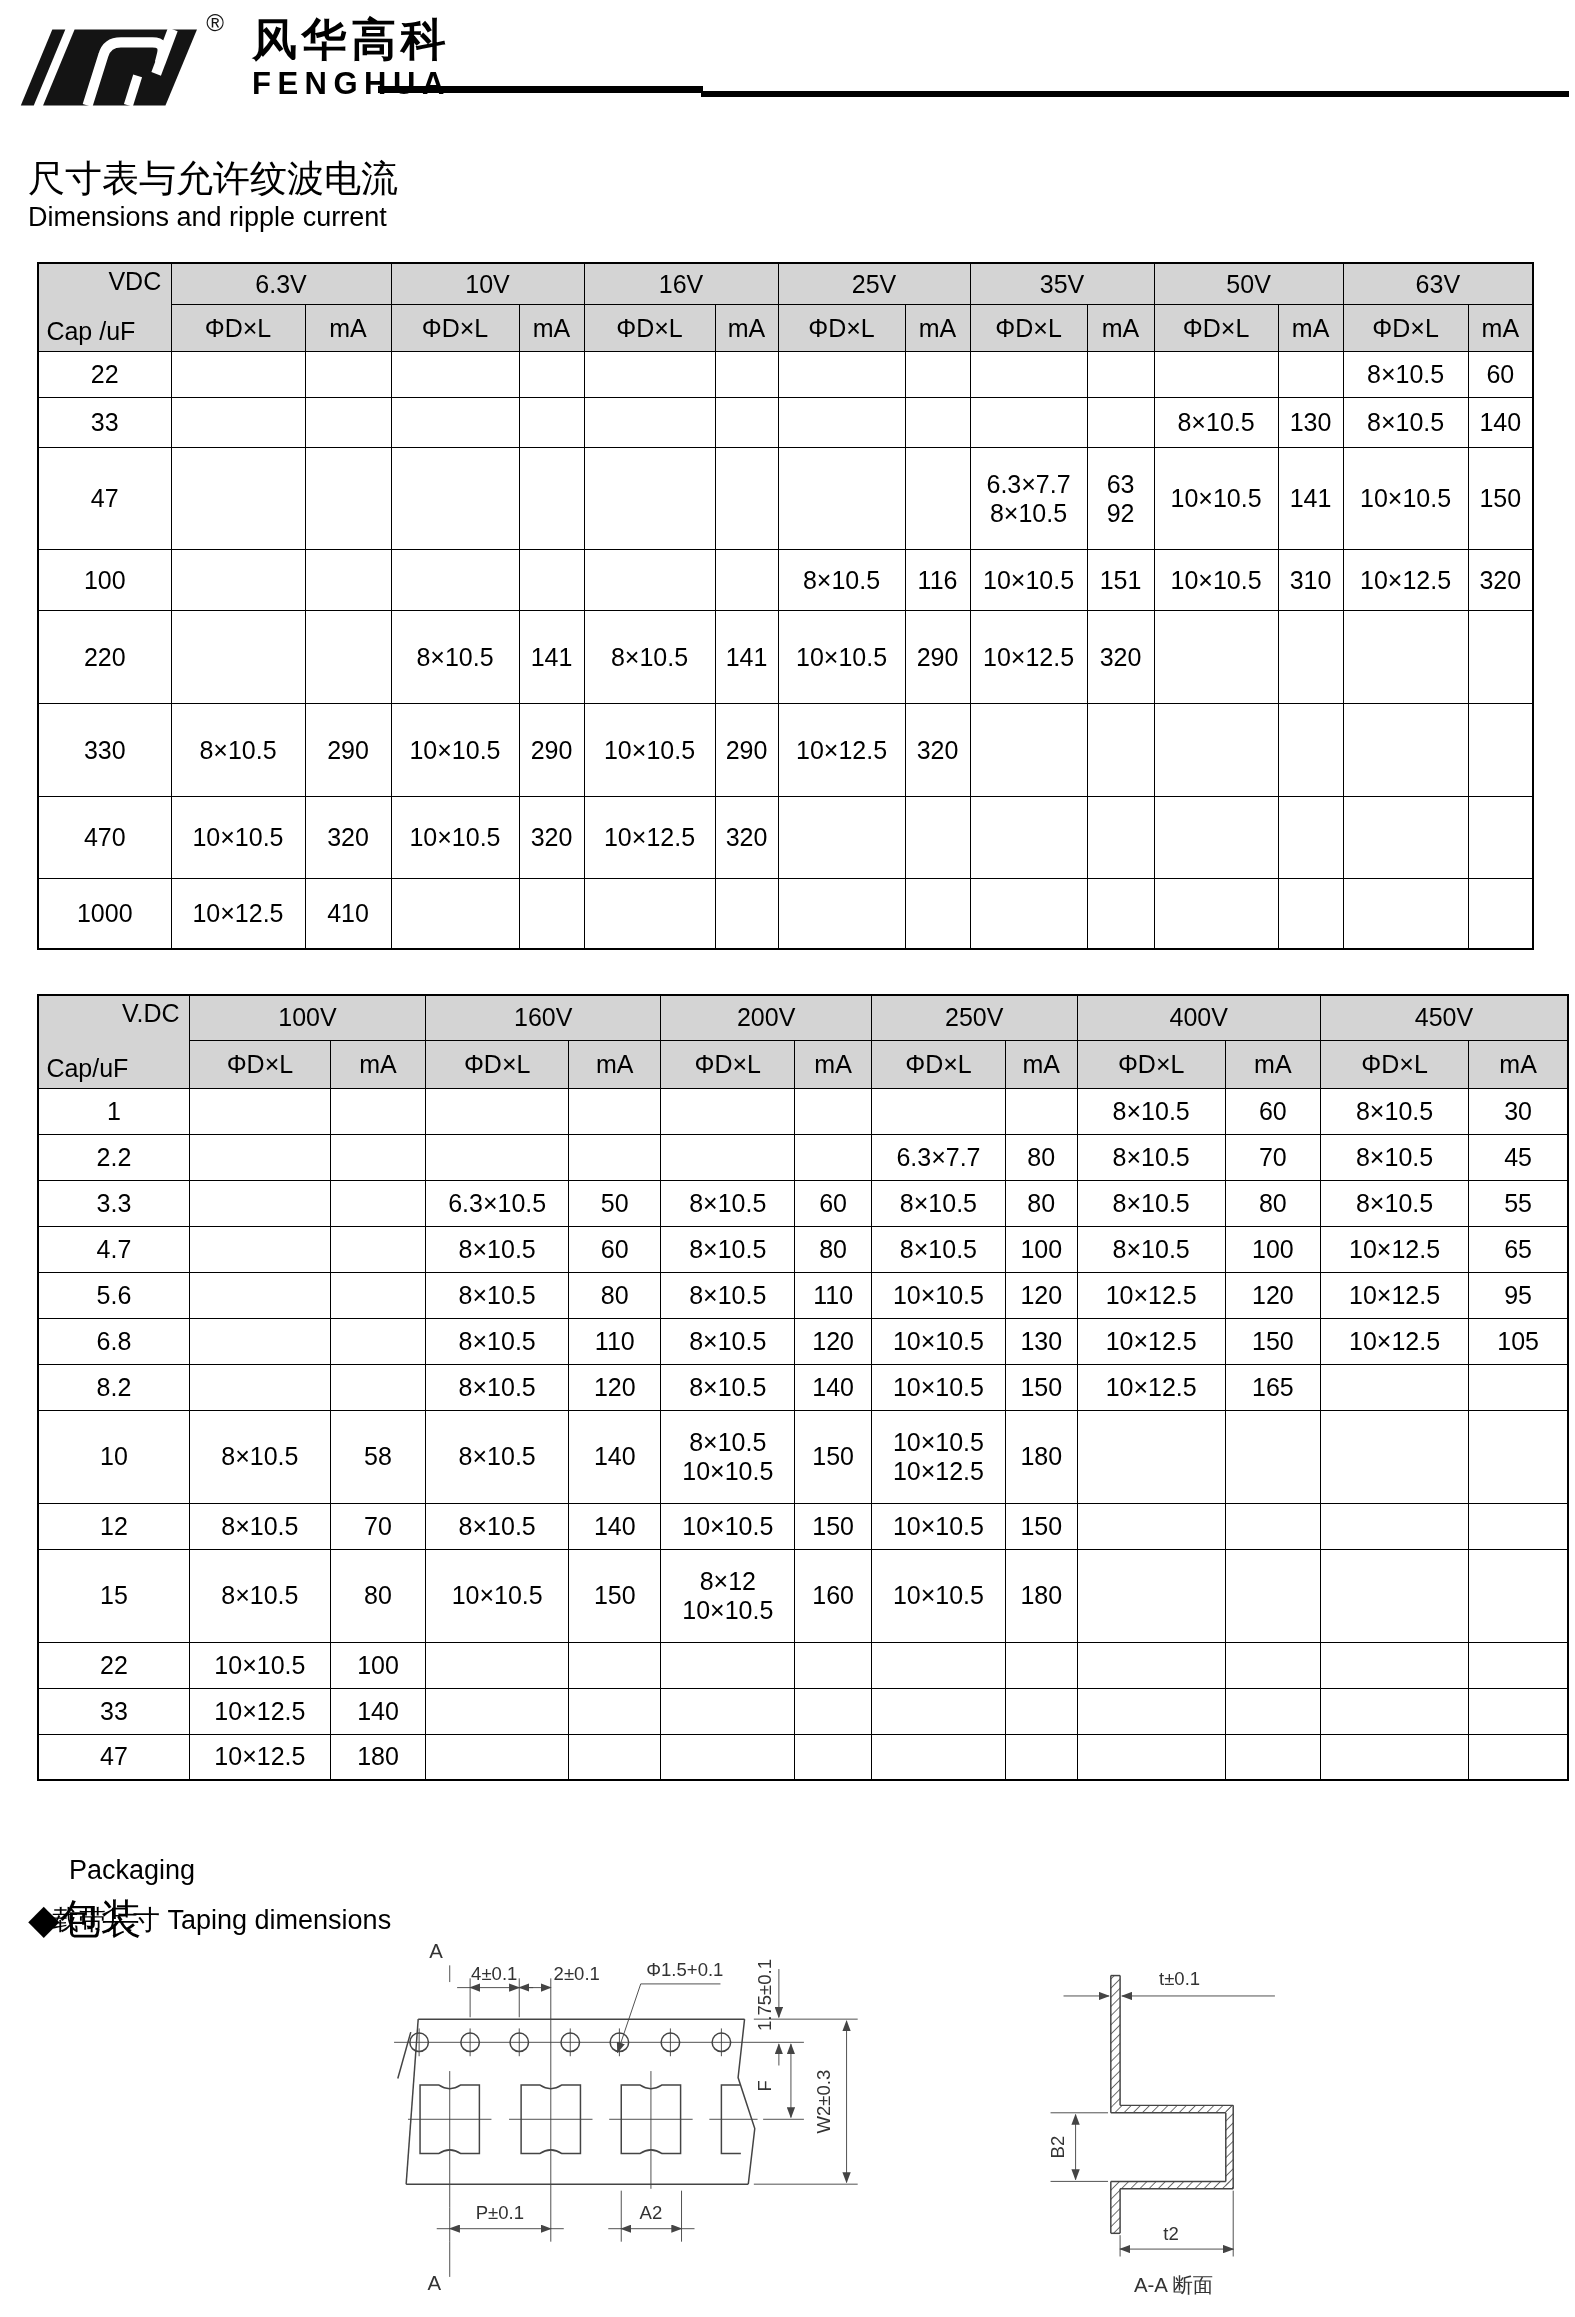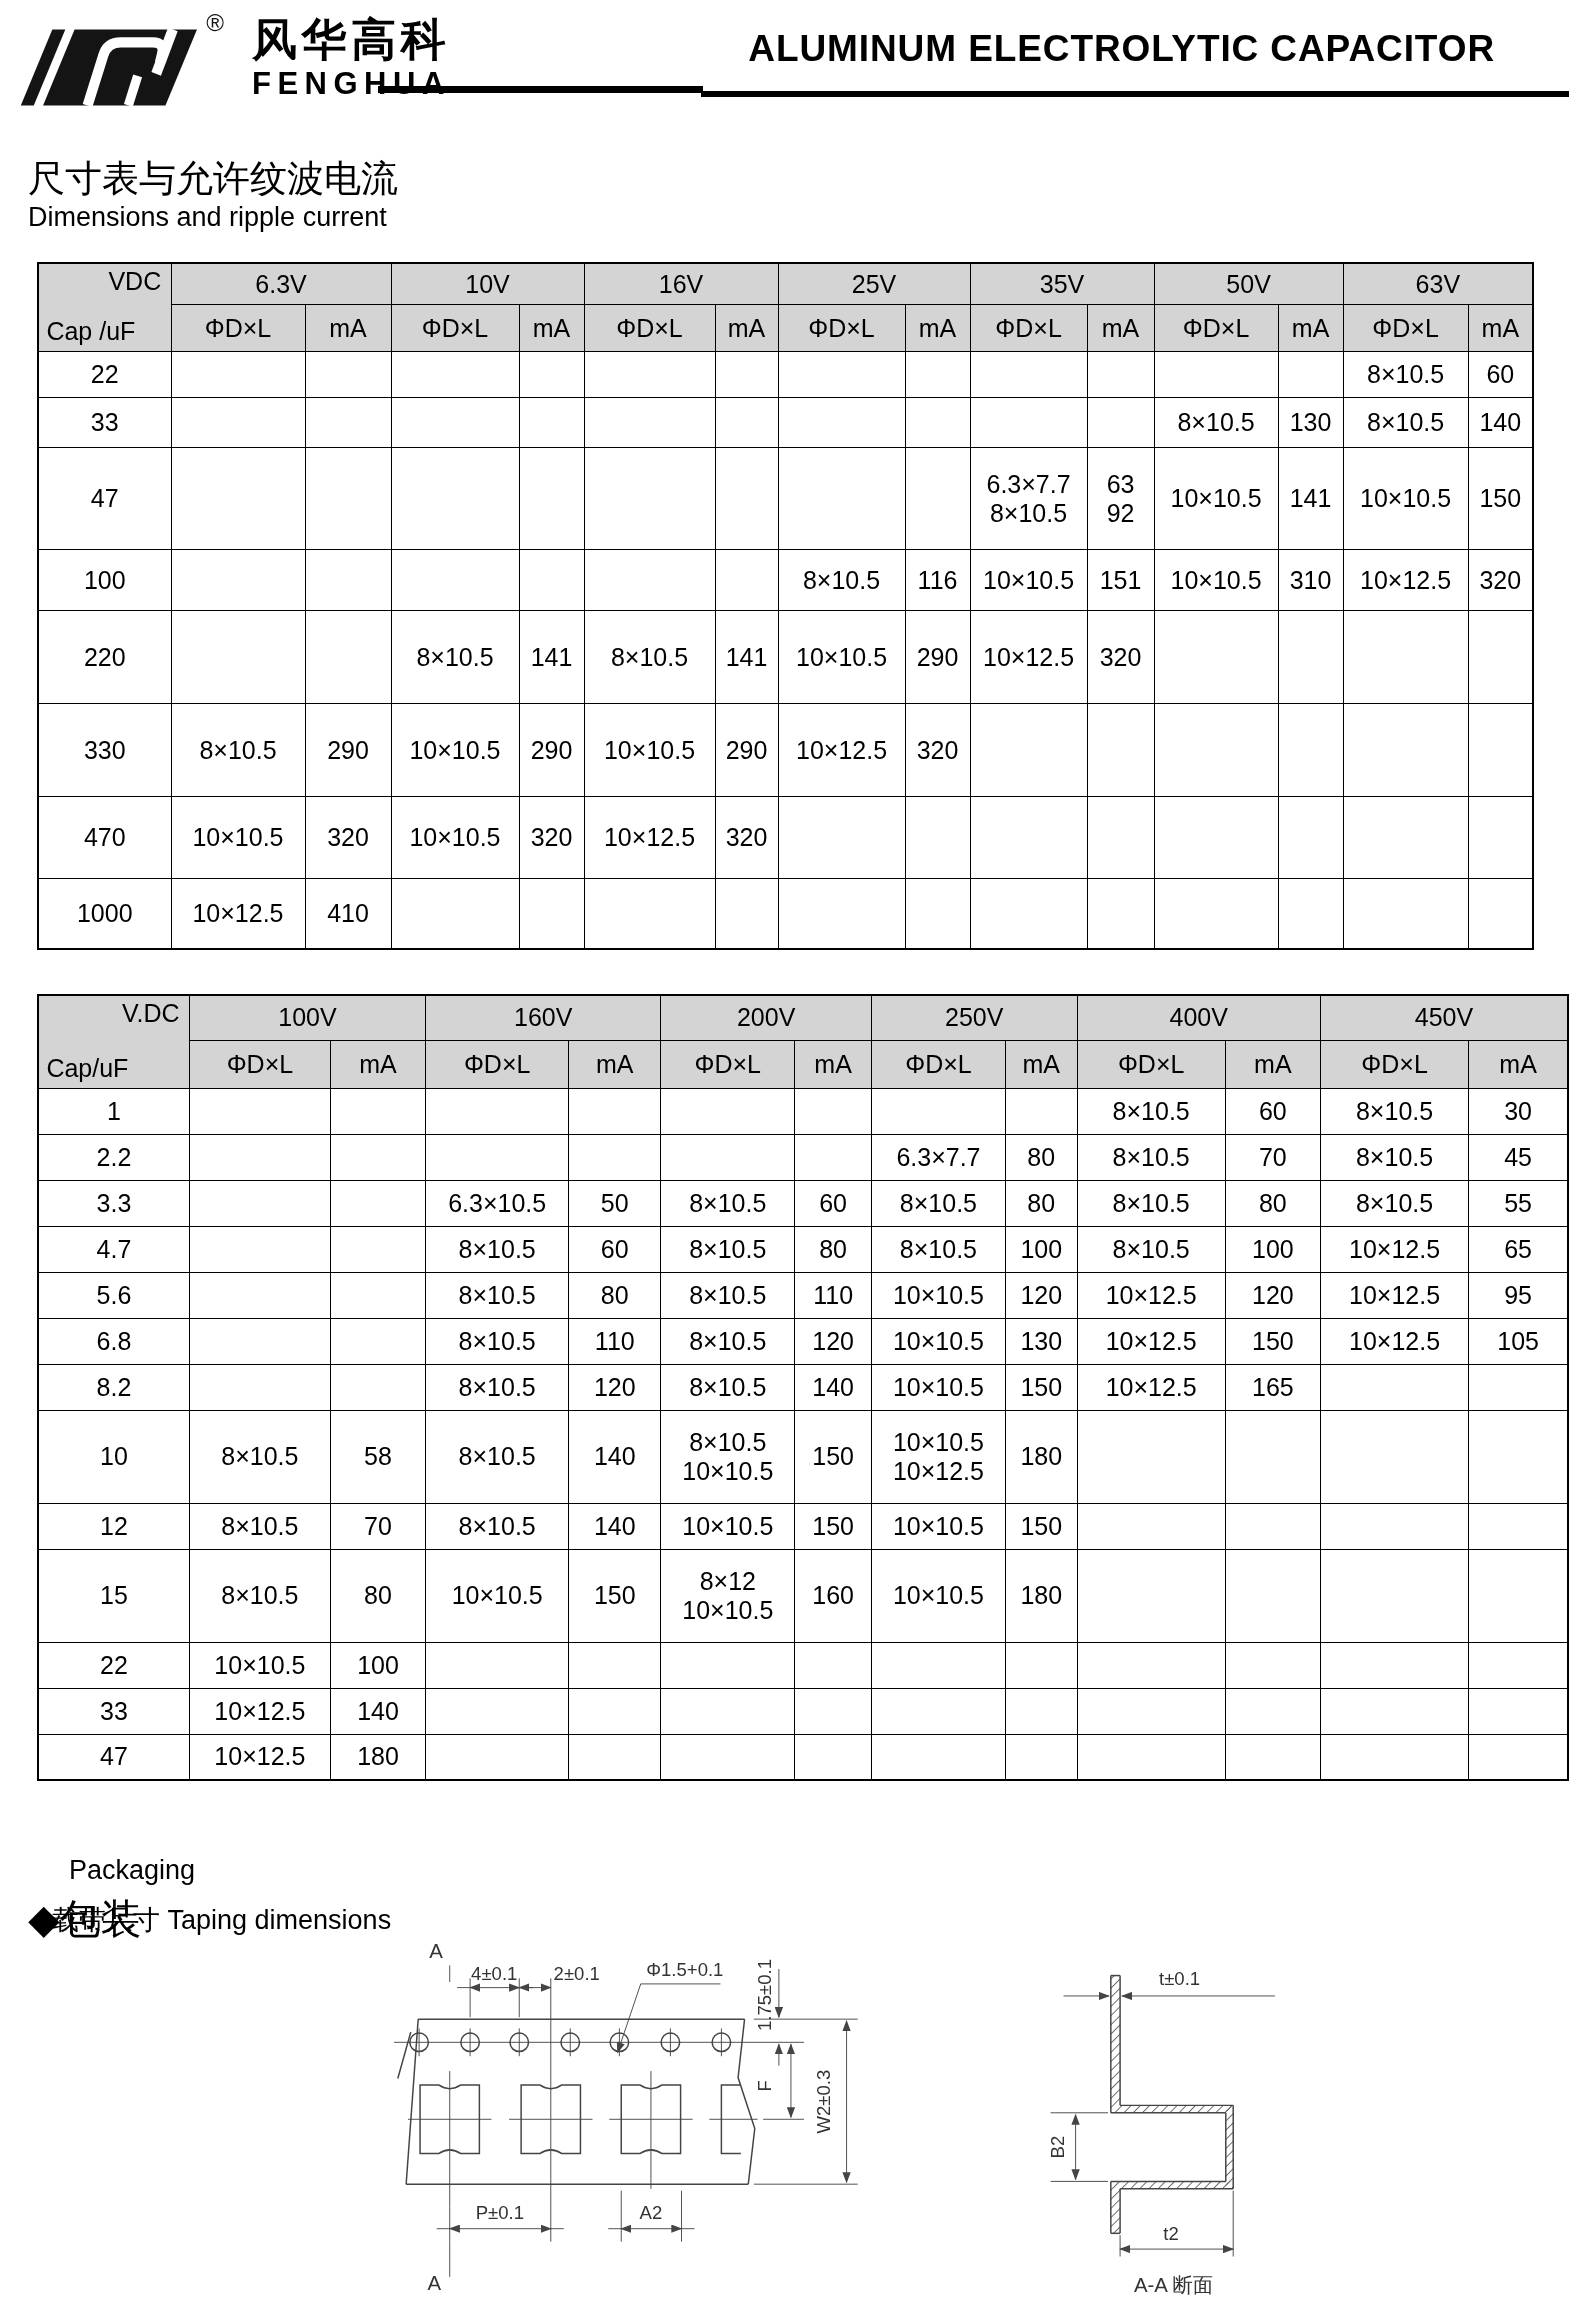--- a/index.html
+++ b/index.html
@@ -65,21 +65,20 @@
     <polygon points="64,22 196,22 162,104 30,104" fill="#141414"></polygon>
     <path d="M78,104 L95,50 Q99,36 114,36 L148,36 Q162,36 158,50 L156,58" fill="none" stroke="#fff" stroke-width="11"></path>
     <path d="M170,22 L152,70" fill="none" stroke="#fff" stroke-width="11"></path>
     <path d="M122,104 L132,72" fill="none" stroke="#fff" stroke-width="10"></path>
     <text x="206" y="24" font-size="26" fill="#141414">®</text>
   </svg>
   <div class="brand">
     <div class="brand-cn">风华高科</div>
     <div class="brand-en">FENGHUA</div>
   </div>
-  <div class="doc-title">ALUMINUM ELECTROLYTIC CAPACITOR</div>
   <div class="rule-a"></div>
   <div class="rule-b"></div>
 
   <div class="sec-cn">尺寸表与允许纹波电流</div>
   <div class="sec-en">Dimensions and ripple current</div>
 
   <table class="dtable t1">
     <colgroup>
       <col style="width:133px">
         <col style="width:134px">

